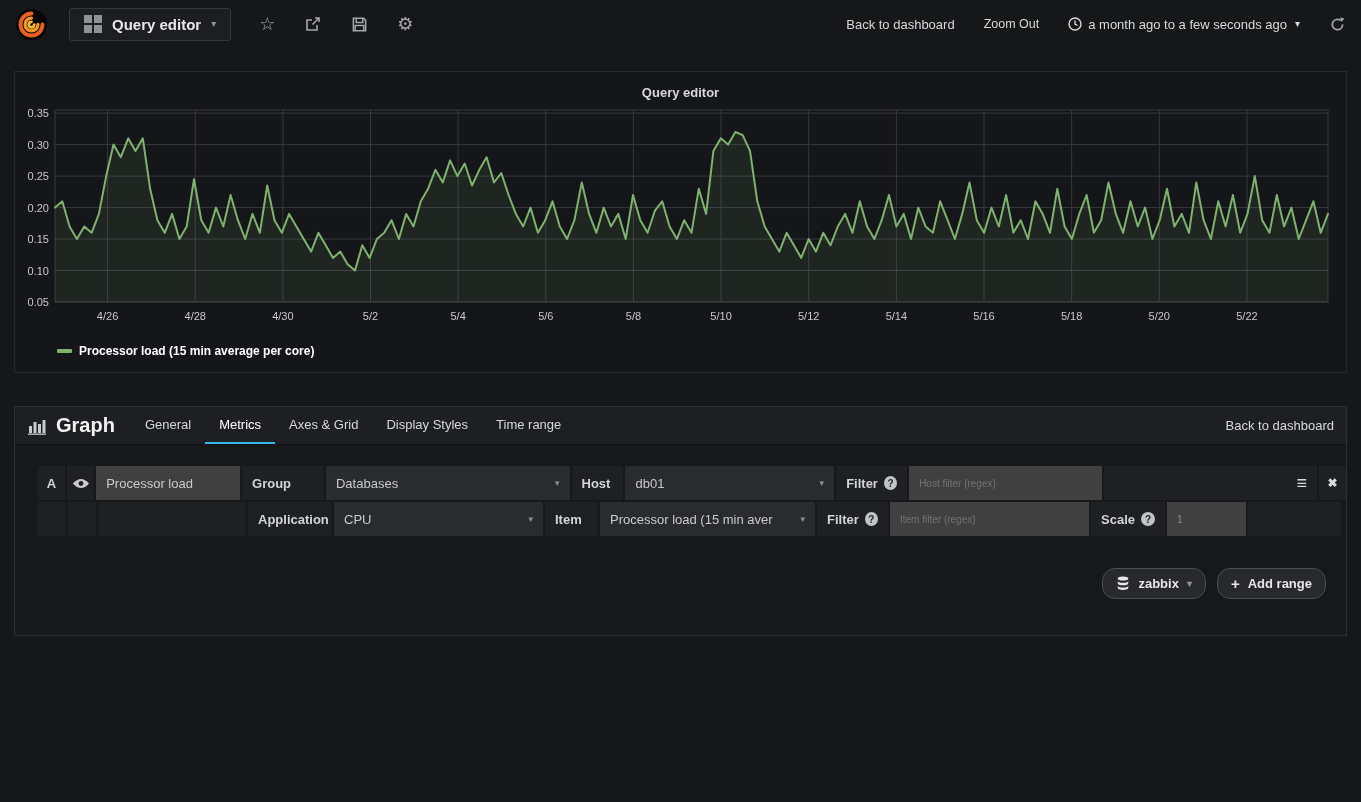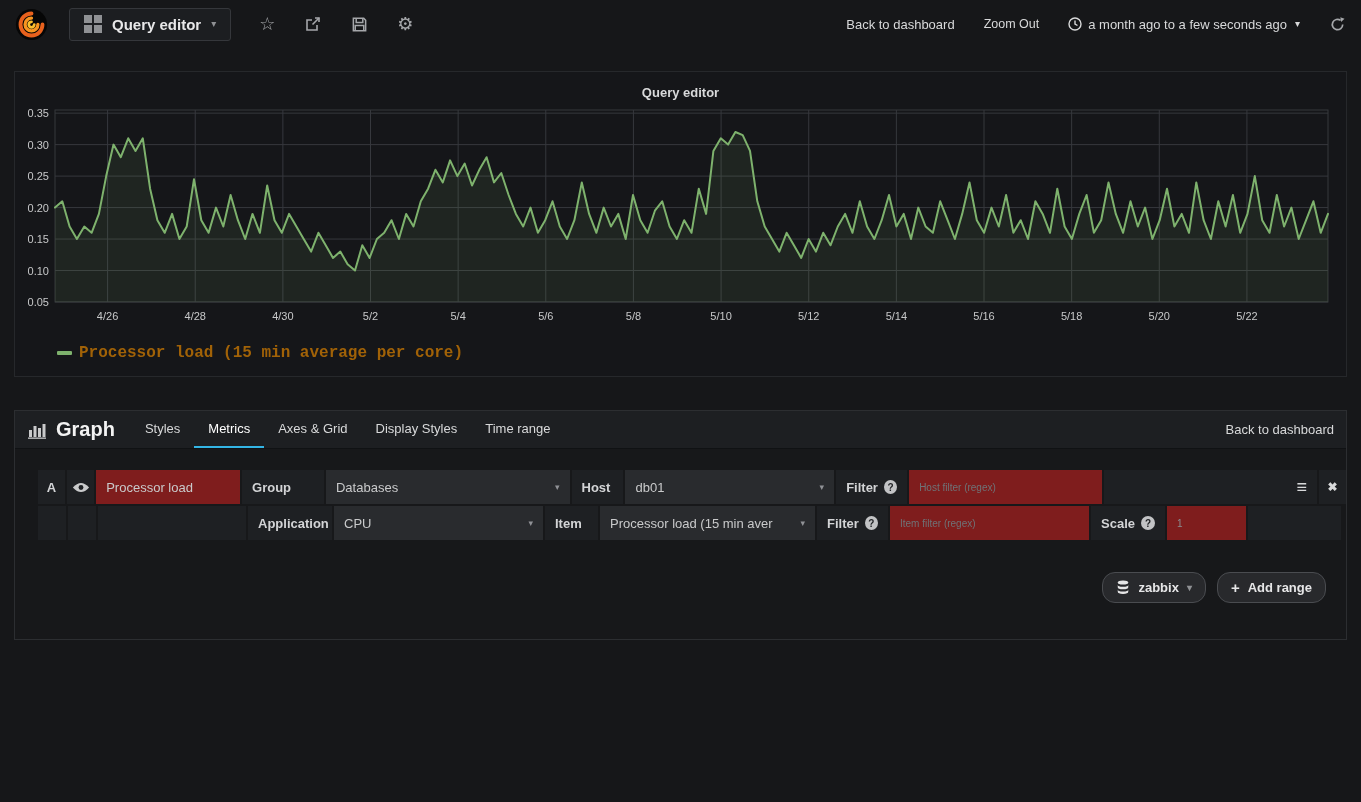--- a/index.html
+++ b/index.html
@@ -29,42 +29,42 @@
   svg.lineic { stroke:#a5a7aa; fill:none; stroke-width:1.6; }
 
   
   .graph-panel { margin:23px 14px 0 14px; border:1px solid #26282b; background:#151619;
                  padding-bottom:6px; }
   .panel-title { text-align:center; font-size:13px; font-weight:bold; color:#d8d9da;
                  padding:13px 0 4px 0; cursor:pointer; }
   .chart-wrap { position:relative; height:238px; }
   .legend { display:flex; align-items:center; gap:7px; padding:2px 0 8px 42px; }
   .legend .swatch { width:15px; height:4px; border-radius:1px; }
-  .legend .ltext { font-size:16px; font-weight:bold; color:#a16207; cursor:pointer;font-family:Liberation Mono, monospace; }
+  .legend .ltext { font-size:12px; font-weight:bold; color:#ffffff; cursor:pointer; }
 
   
   .editor-panel { margin:33px 14px 0 14px; border:1px solid #2c2e31; background:#17181a;
                   height:230px; }
   .editor-header { height:38px; background:#1d1f22; border-bottom:1px solid #101214;
                    display:flex; align-items:flex-end; padding:0 12px; }
   .eh-left { display:flex; align-items:center; gap:9px; height:100%; }
   .panel-type { font-size:20px; font-weight:bold; color:#f3f3f3; margin-right:16px; }
   .tabs { display:flex; align-items:flex-end; height:100%; }
   .tab { font-size:13px; color:#d8d9da; padding:0 14px; height:100%; display:flex;
          align-items:center; cursor:pointer; border-bottom:2px solid transparent; }
   .tab.active { color:#ffffff; border-bottom-color:#33b5e5; }
   .eh-spacer { flex:1; }
   .eh-back { font-size:13px; color:#d8d9da; cursor:pointer; align-self:center; }
 
   .qtable { margin:21px 0 0 23px; }
   .qrow { display:flex; gap:2px; margin-bottom:2px; }
   .cell { height:34px; display:flex; align-items:center; font-size:13px; padding:0 10px; }
   .lbl  { background:#1e2023; color:#d3d4d6; font-weight:bold; }
   .blank{ background:#1e2023; }
-  .val  { background:#7f1d1d; color:#c9cacb; }
+  .val  { background:#404040; color:#c9cacb; }
   .sel  { background:#292b2e; color:#c9cacb; justify-content:space-between; cursor:pointer; }
   .sel .caret { color:#909296; font-size:9px; }
   .cell input { background:transparent; border:none; outline:none; color:#c9cacb;
                 font-size:10px; width:100%; font-family:"Liberation Sans",sans-serif; }
   .cell input::placeholder { color:#6f7377; }
   .center { justify-content:center; padding:0; }
   .qmark { display:inline-flex; width:14px; height:14px; border-radius:50%; background:#c2c3c5;
            color:#1e2023; font-size:10px; font-weight:bold; align-items:center;
            justify-content:center; margin-left:6px; }
   .ham { color:#d8d9da; font-size:18px; font-weight:bold; cursor:pointer; margin-left:auto; }
@@ -195,21 +195,21 @@
       <svg width="20" height="18" viewBox="0 0 20 18">
         <rect x="2" y="9" width="3" height="7" fill="#c9cacb"></rect>
         <rect x="6.5" y="5" width="3" height="11" fill="#c9cacb"></rect>
         <rect x="11" y="7" width="3" height="9" fill="#c9cacb"></rect>
         <rect x="15.5" y="3" width="3" height="13" fill="#c9cacb"></rect>
         <rect x="1" y="16.5" width="18" height="1.3" fill="#c9cacb"></rect>
       </svg>
       <span class="panel-type">Graph</span>
     </div>
     <div class="tabs">
-      <span class="tab">Styles</span>
+      <span class="tab">General</span>
       <span class="tab active">Metrics</span>
       <span class="tab">Axes &amp; Grid</span>
       <span class="tab">Display Styles</span>
       <span class="tab">Time range</span>
     </div>
     <div class="eh-spacer"></div>
     <span class="eh-back">Back to dashboard</span>
   </div>
 
   <div class="qtable">

